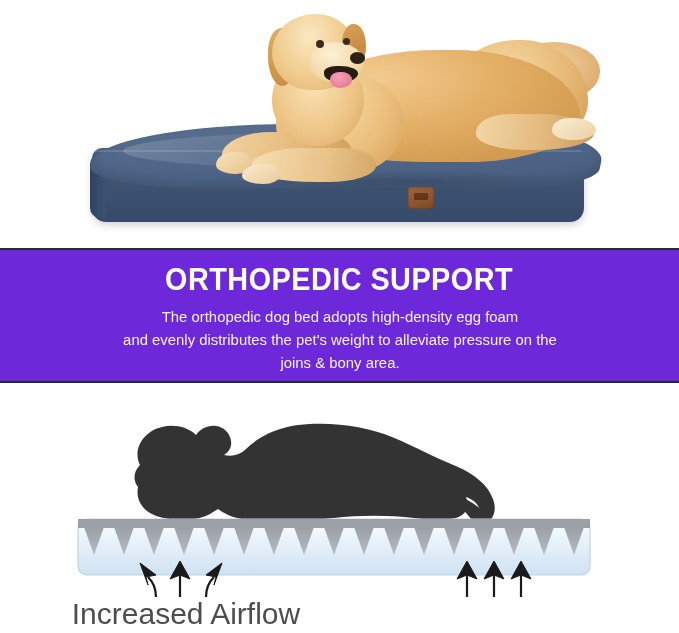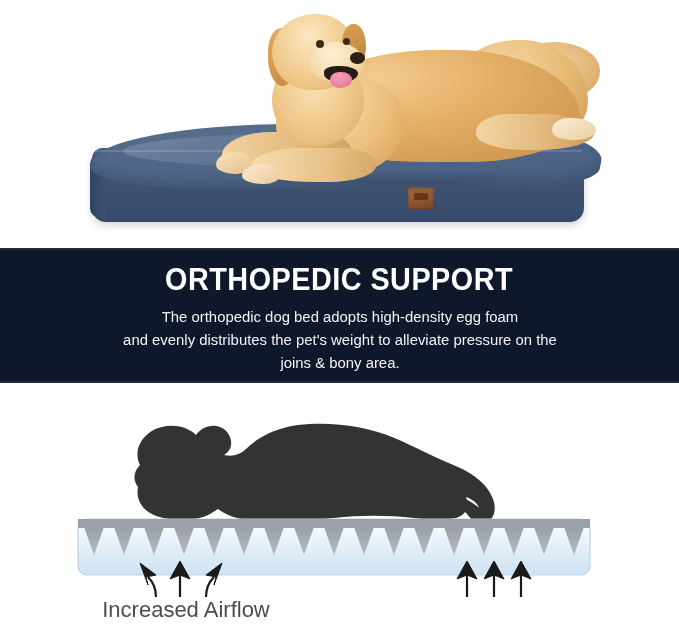--- a/index.html
+++ b/index.html
@@ -177,21 +177,21 @@
     position:absolute; left: 60px; top: 168px; width: 330px; height: 22px;
     background: radial-gradient(ellipse at 50% 50%, rgba(40,50,70,.30), rgba(40,50,70,0) 70%);
     border-radius: 50%;
   }
 
   
   .banner {
     position: absolute;
     left: 0; top: 248px;
     width: 679px; height: 135px;
-    background: #0f172a;
+    background: #6d28d9;
     box-sizing: border-box;
     border-top: 2px solid #222a3c;
     border-bottom: 2px solid #222a3c;
     display: flex;
     flex-direction: column;
     align-items: center;
   }
   .banner-title {
     margin-top: 13px;
     font-size: 31px;
@@ -225,21 +225,21 @@
   .diagram svg { display: block; }
 
   .cap-row {
     position: absolute;
     left: 0; top: 212px;
     width: 679px;
     display: flex;
   }
   .cap {
     color: #4d4d4d;
-    font-size: 22px;
+    font-size: 30px;
     font-family: "Liberation Sans", sans-serif;
     text-align: center;
     white-space: nowrap;
   }
   .cap-left  { width: 372px; text-align: center; }
   .cap-right { width: 307px; text-align: center; }
 </style>
 </head>
 <body>
 

